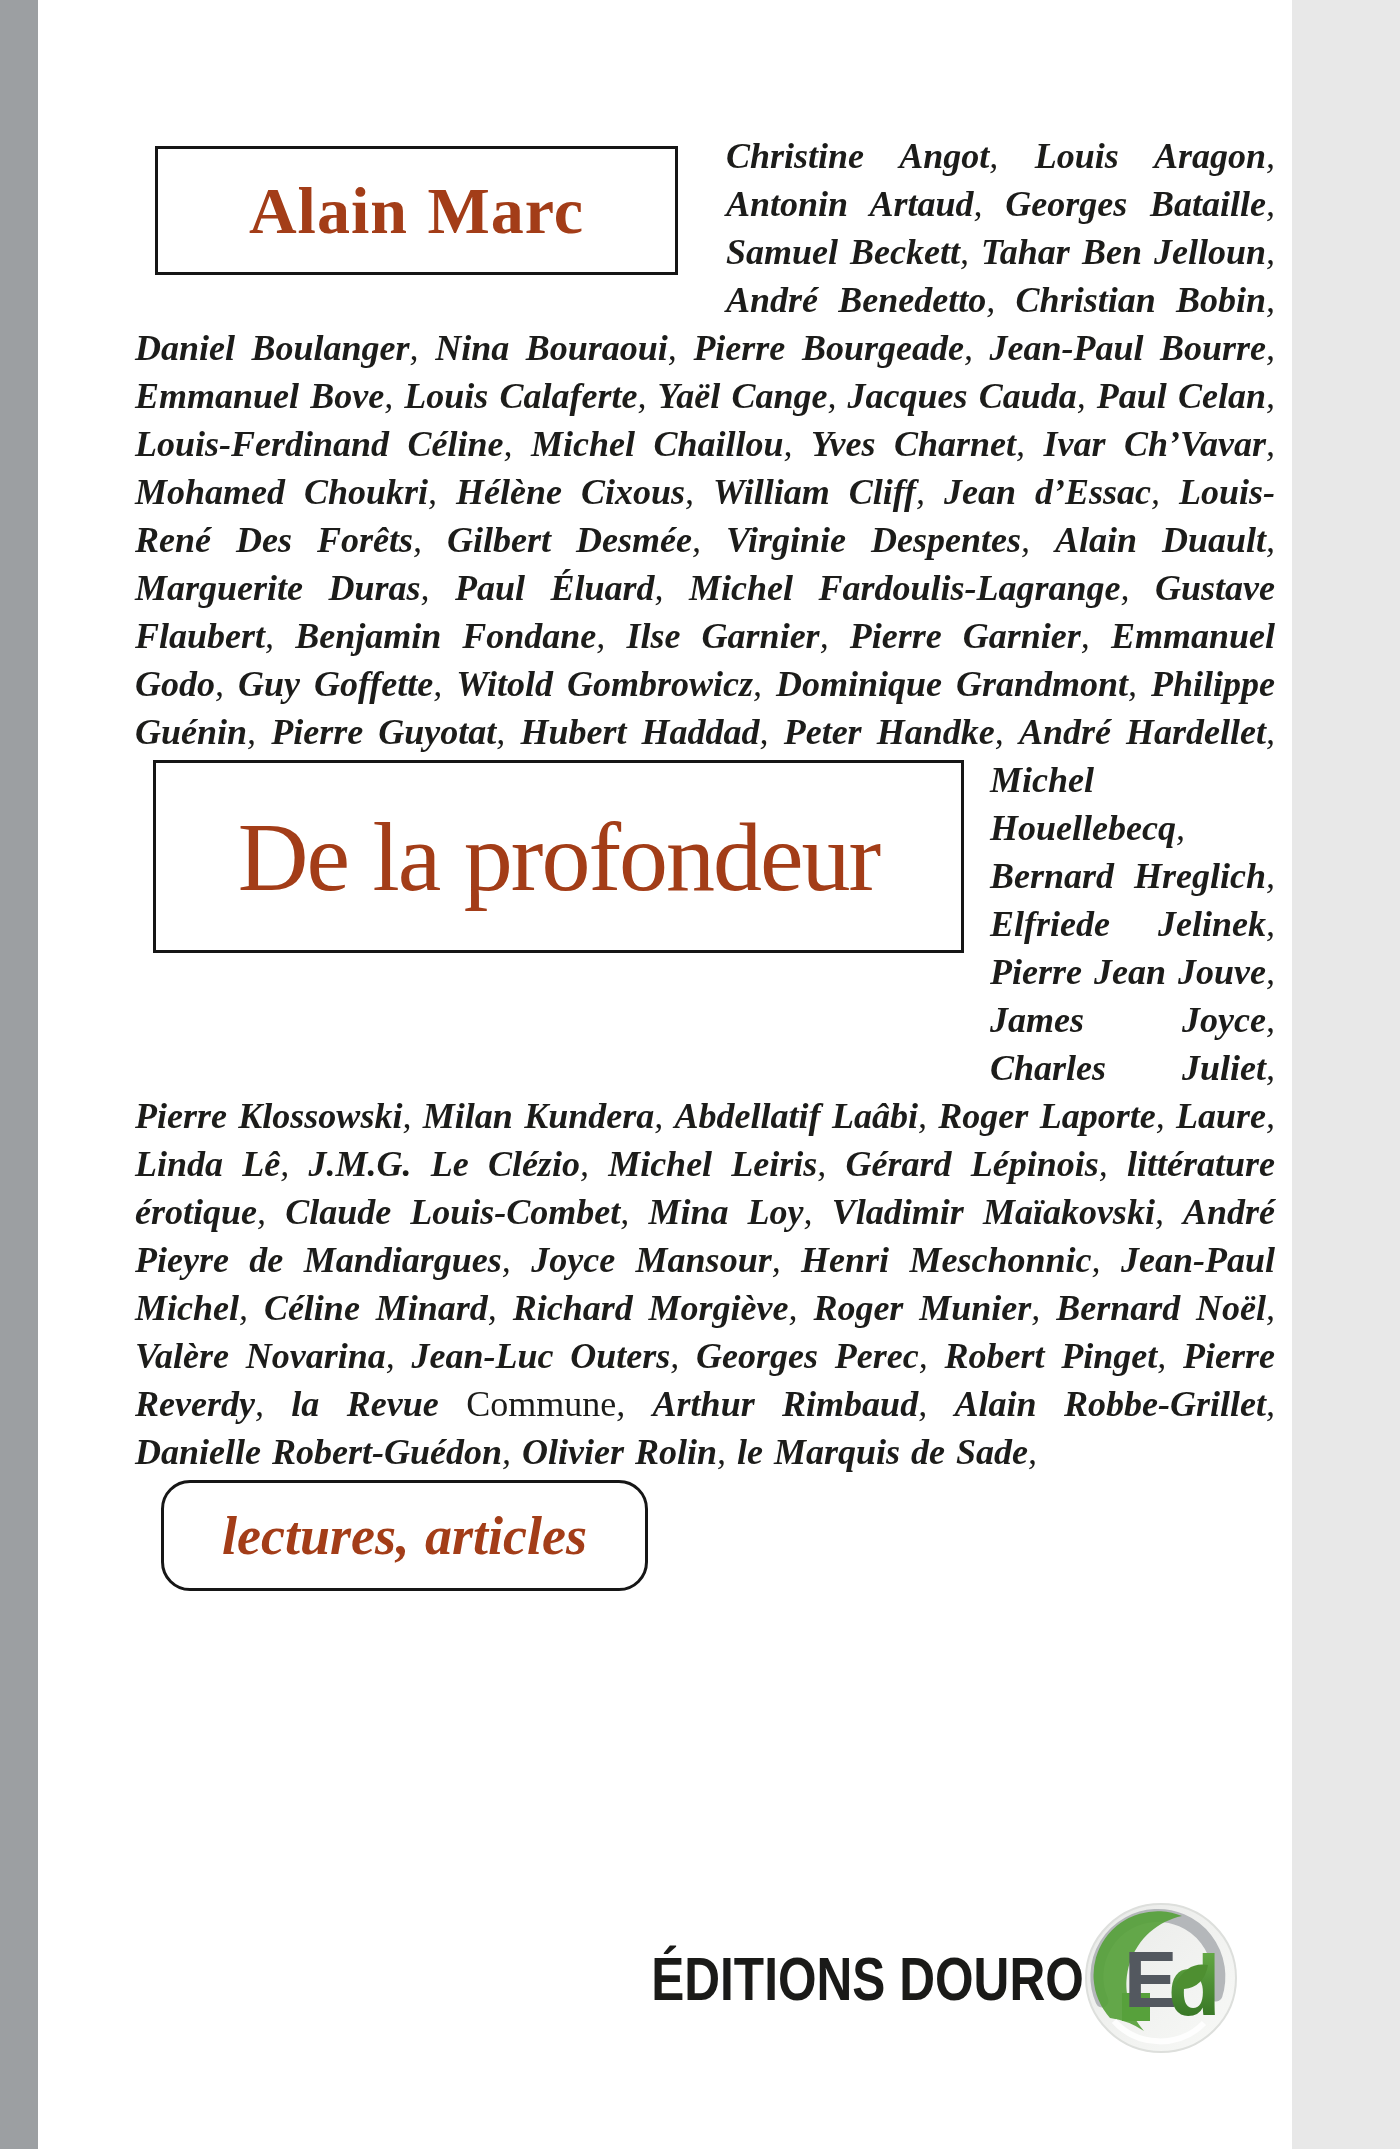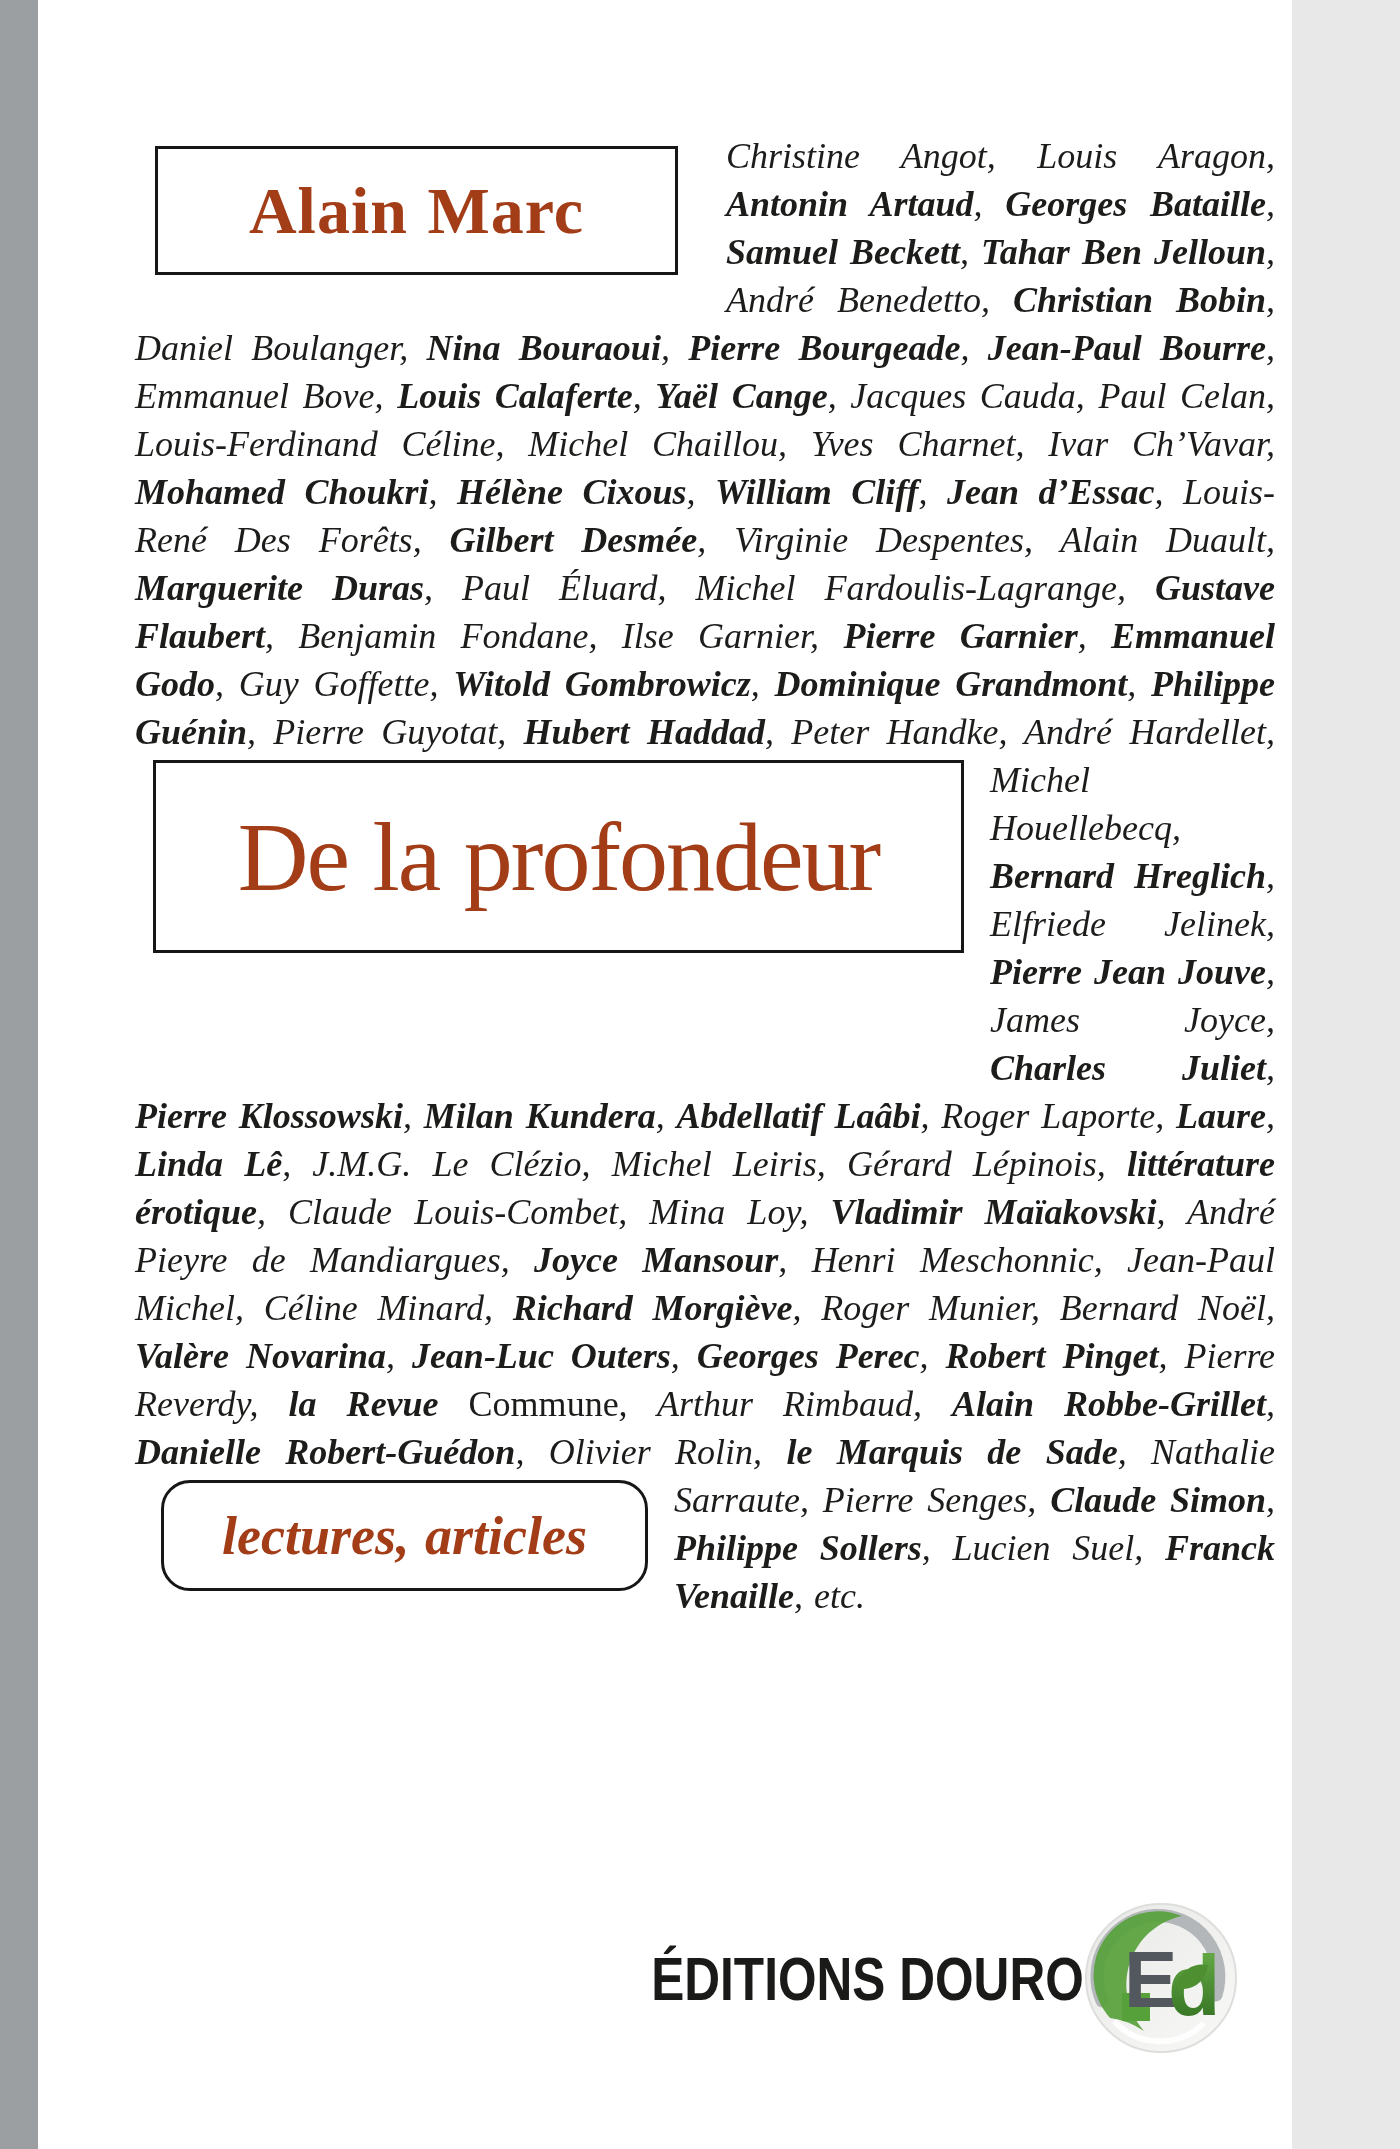--- a/index.html
+++ b/index.html
@@ -19,21 +19,21 @@
     position:relative;
     margin:132px 0 0 135px;
     width:1140px;
     font-style:italic;
     font-size:36px;
     line-height:48px;
     text-align:justify;
     color:#1c1c1a;
     word-spacing:2px;
   }
-  .n-r{font-weight:400;}
+  .n-r{font-weight:700;}
   .n-b{font-weight:700;margin-top:24px;}
   .n-bu{font-weight:400;font-style:normal;}
   
   .fbox{
     float:left;
     border:3px solid #161616;
     background:#ffffff;
     display:flex;align-items:center;justify-content:center;
     font-style:normal;
     text-align:center;
@@ -90,21 +90,21 @@
 
   <p class="flow">
     <span class="fbox box-author">
       <span class="bt">Alain Marc</span>
     </span><span><span class="n-r">Christine Angot</span>, <span class="n-r">Louis Aragon</span>, <span class="n-b">Antonin Artaud</span>, <span class="n-b">Georges Bataille</span>, <span class="n-b">Samuel Beckett</span>, <span class="n-b">Tahar Ben Jelloun</span>, <span class="n-r">André Benedetto</span>, <span class="n-b">Christian Bobin</span>, <span class="n-r">Daniel Boulanger</span>, <span class="n-b">Nina Bouraoui</span>, <span class="n-b">Pierre Bourgeade</span>, <span class="n-b">Jean-Paul Bourre</span>, <span class="n-r">Emmanuel Bove</span>, <span class="n-b">Louis Calaferte</span>, <span class="n-b">Yaël Cange</span>, <span class="n-r">Jacques Cauda</span>, <span class="n-r">Paul Celan</span>, <span class="n-r">Louis-Ferdinand Céline</span>, <span class="n-r">Michel Chaillou</span>, <span class="n-r">Yves Charnet</span>, <span class="n-r">Ivar Ch’Vavar</span>, <span class="n-b">Mohamed Choukri</span>, <span class="n-b">Hélène Cixous</span>, <span class="n-b">William Cliff</span>, <span class="n-b">Jean d’Essac</span>, <span class="n-r">Louis-René Des Forêts</span>, <span class="n-b">Gilbert Desmée</span>, <span class="n-r">Virginie Despentes</span>, <span class="n-r">Alain Duault</span>, <span class="n-b">Marguerite Duras</span>, <span class="n-r">Paul Éluard</span>, <span class="n-r">Michel Fardoulis-Lagrange</span>, <span class="n-b">Gustave Flaubert</span>, <span class="n-r">Benjamin Fondane</span>, <span class="n-r">Ilse Garnier</span>, <span class="n-b">Pierre Garnier</span>, <span class="n-b">Emmanuel Godo</span>, <span class="n-r">Guy Goffette</span>, <span class="n-b">Witold Gombrowicz</span>, <span class="n-b">Dominique Grandmont</span>, <span class="n-b">Philippe Guénin</span>, <span class="n-r">Pierre Guyotat</span>, </span>
     <span class="fbox box-title">
       <span class="bt">De la profondeur</span>
     </span><span><span class="n-b">Hubert Haddad</span>, <span class="n-r">Peter Handke</span>, <span class="n-r">André Hardellet</span>, <span class="n-r">Michel Houellebecq</span>, <span class="n-b">Bernard Hreglich</span>, <span class="n-r">Elfriede Jelinek</span>, <span class="n-b">Pierre Jean Jouve</span>, <span class="n-r">James Joyce</span>, <span class="n-b">Charles Juliet</span>, <span class="n-b">Pierre Klossowski</span>, <span class="n-b">Milan Kundera</span>, <span class="n-b">Abdellatif Laâbi</span>, <span class="n-r">Roger Laporte</span>, <span class="n-b">Laure</span>, <span class="n-b">Linda Lê</span>, <span class="n-r">J.M.G. Le Clézio</span>, <span class="n-r">Michel Leiris</span>, <span class="n-r">Gérard Lépinois</span>, <span class="n-b">littérature érotique</span>, <span class="n-r">Claude Louis-Combet</span>, <span class="n-r">Mina Loy</span>, <span class="n-b">Vladimir Maïakovski</span>, <span class="n-r">André Pieyre de Mandiargues</span>, <span class="n-b">Joyce Mansour</span>, <span class="n-r">Henri Meschonnic</span>, <span class="n-r">Jean-Paul Michel</span>, <span class="n-r">Céline Minard</span>, <span class="n-b">Richard Morgiève</span>, <span class="n-r">Roger Munier</span>, <span class="n-r">Bernard Noël</span>, <span class="n-b">Valère Novarina</span>, <span class="n-b">Jean-Luc Outers</span>, <span class="n-b">Georges Perec</span>, <span class="n-b">Robert Pinget</span>, <span class="n-r">Pierre Reverdy</span>, <span class="n-b">la Revue</span> <span class="n-bu">Commune</span>, <span class="n-r">Arthur Rimbaud</span>, <span class="n-b">Alain Robbe-Grillet</span>, <span class="n-b">Danielle Robert-Guédon</span>, <span class="n-r">Olivier Rolin</span>, <span class="n-b">le Marquis de Sade</span>, </span>
     <span class="fbox box-lectures">
       <span class="bt">lectures, articles</span>
-    </span><span><span class="n-r">Nathalie Sarraute</span>, <span class="n-r">Pierre Senges</span>, <span class="n-b">Claude Simon</span>, <span class="n-b">Philippe Sollers</span>, <span class="n-r">Lucien Suel</span>, <span class="n-b">Franck Venaille</span>, <span class="n-r">etc.</span></span>
+    </span>
   </p>
 
   <div class="footer">
     <div class="pub-name">ÉDITIONS DOURO</div>
     <svg class="logo" viewBox="0 0 154 150" xmlns="http://www.w3.org/2000/svg">
       <defs>
         <linearGradient id="gg" x1="0" y1="0" x2="0" y2="1">
           <stop offset="0" stop-color="#6db34c"></stop>
           <stop offset="1" stop-color="#2e6b1e"></stop>
         </linearGradient>

